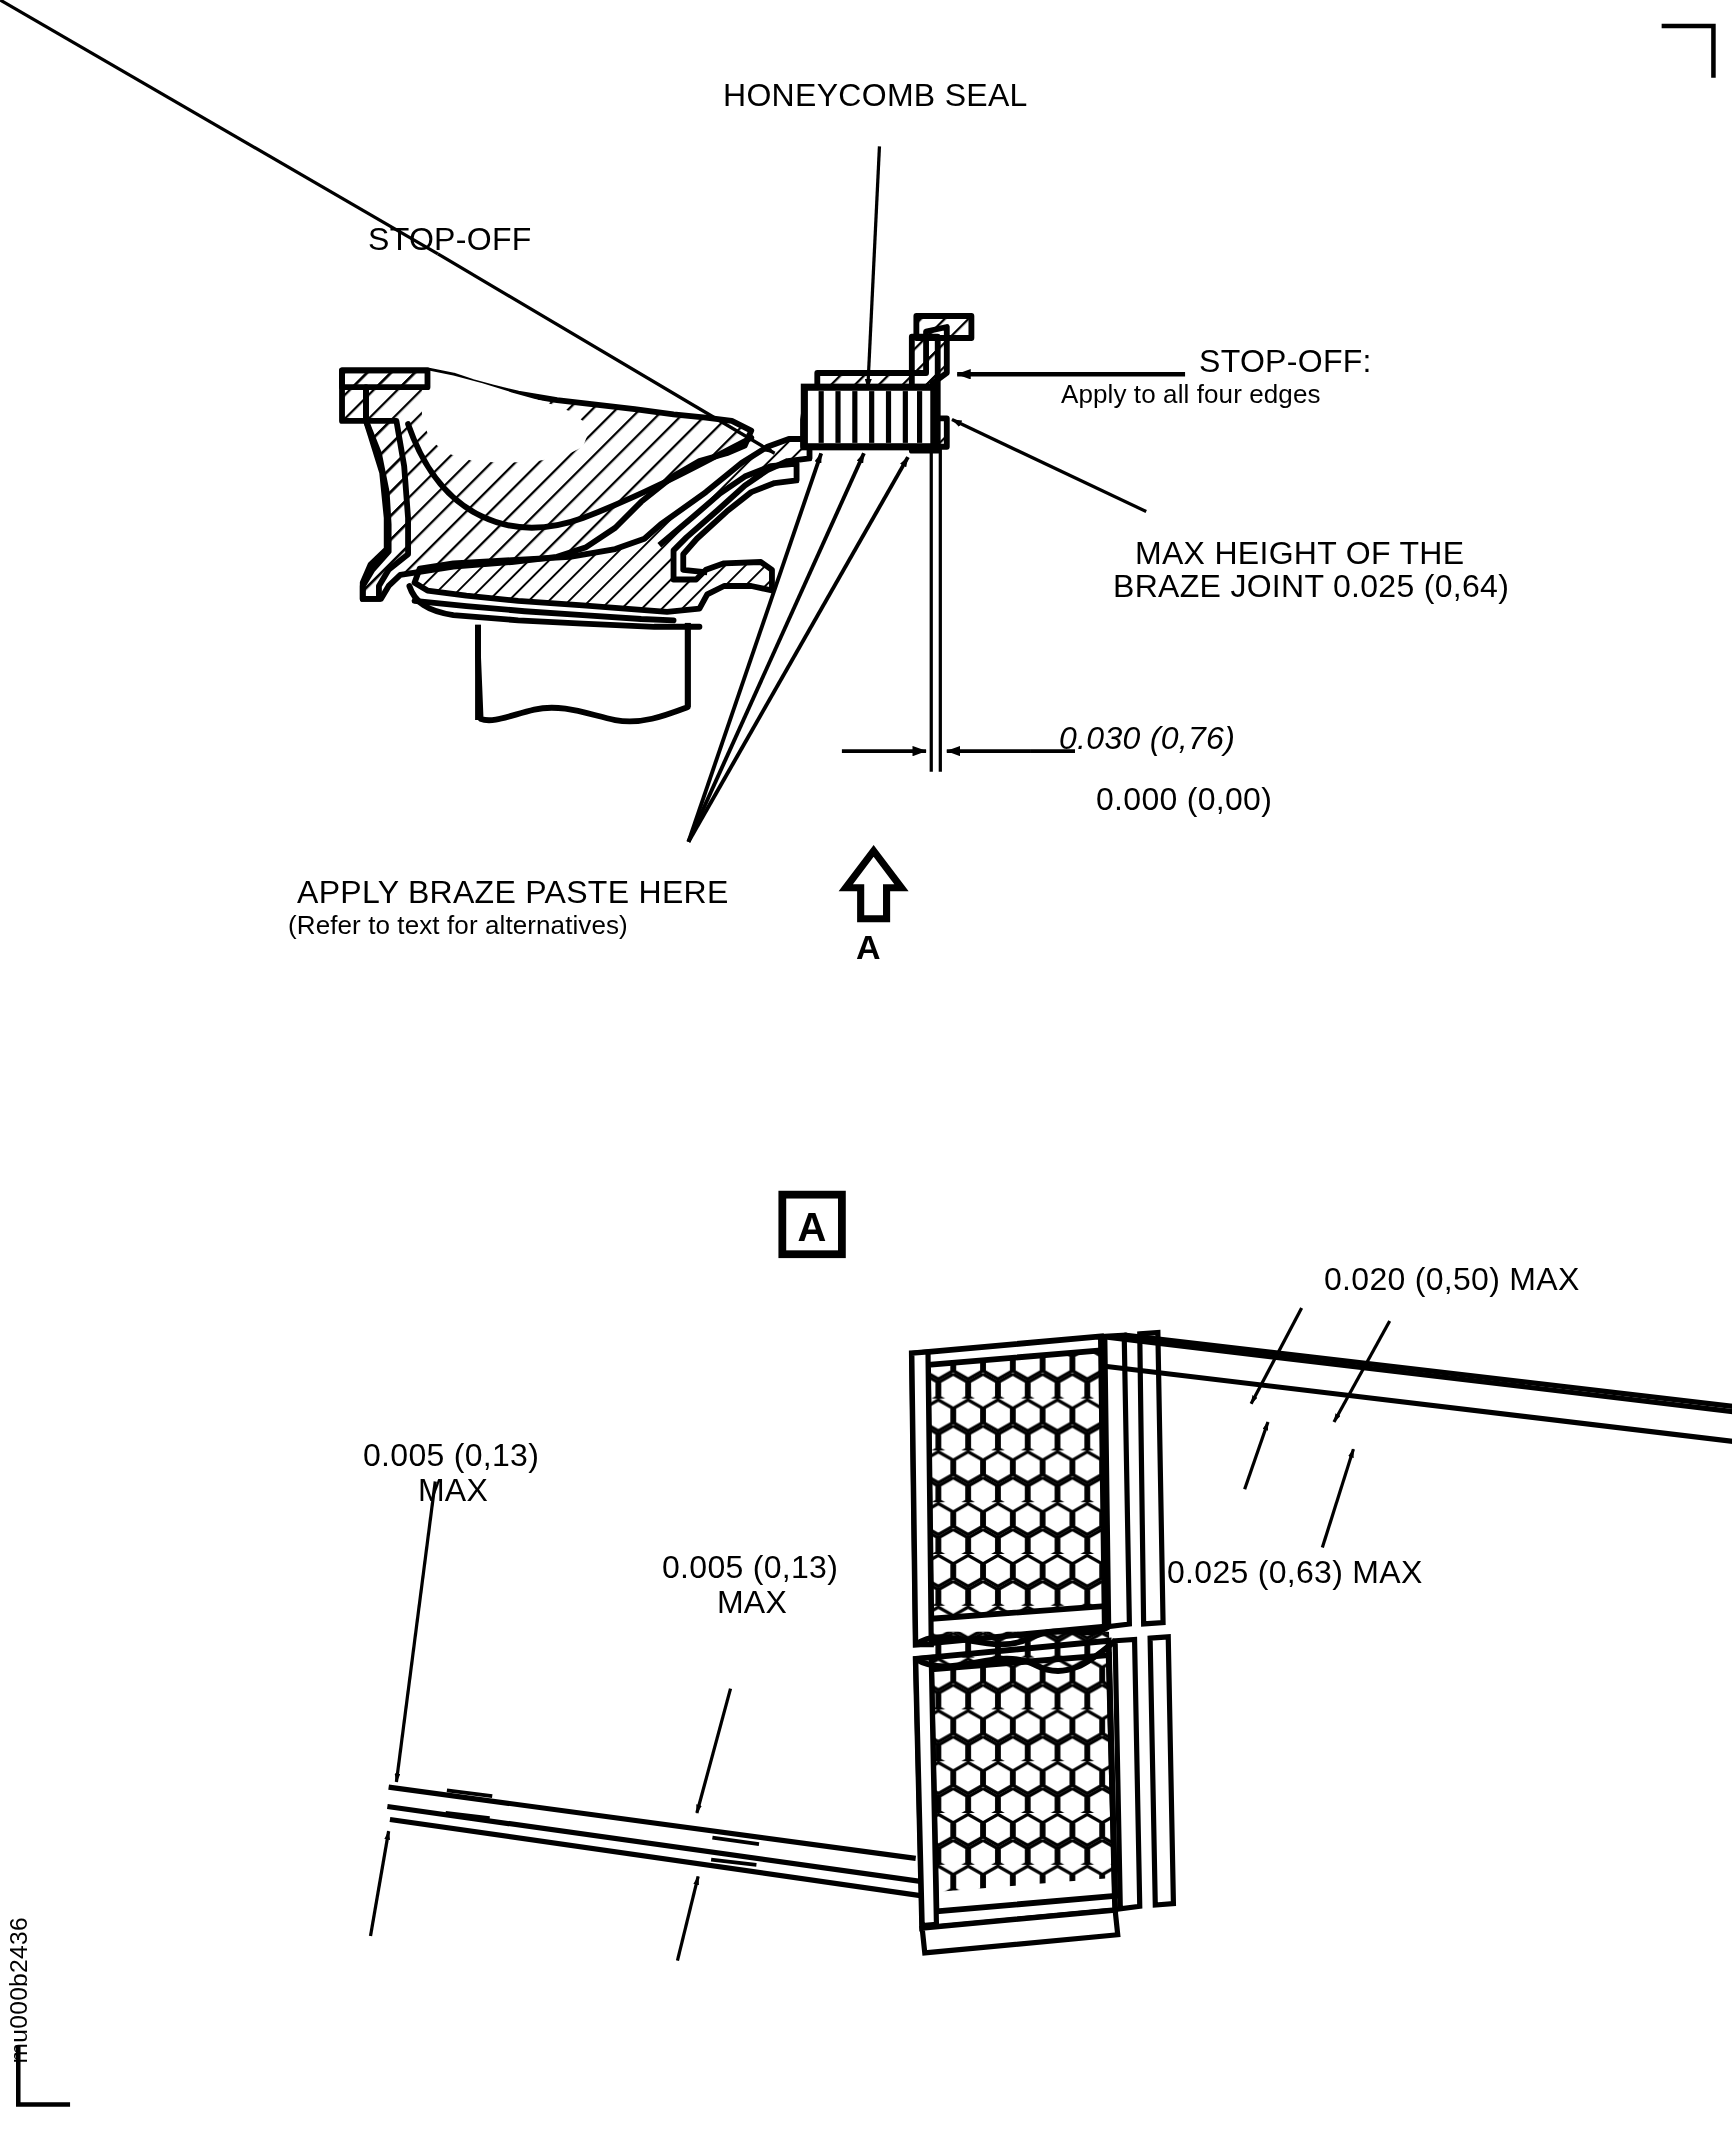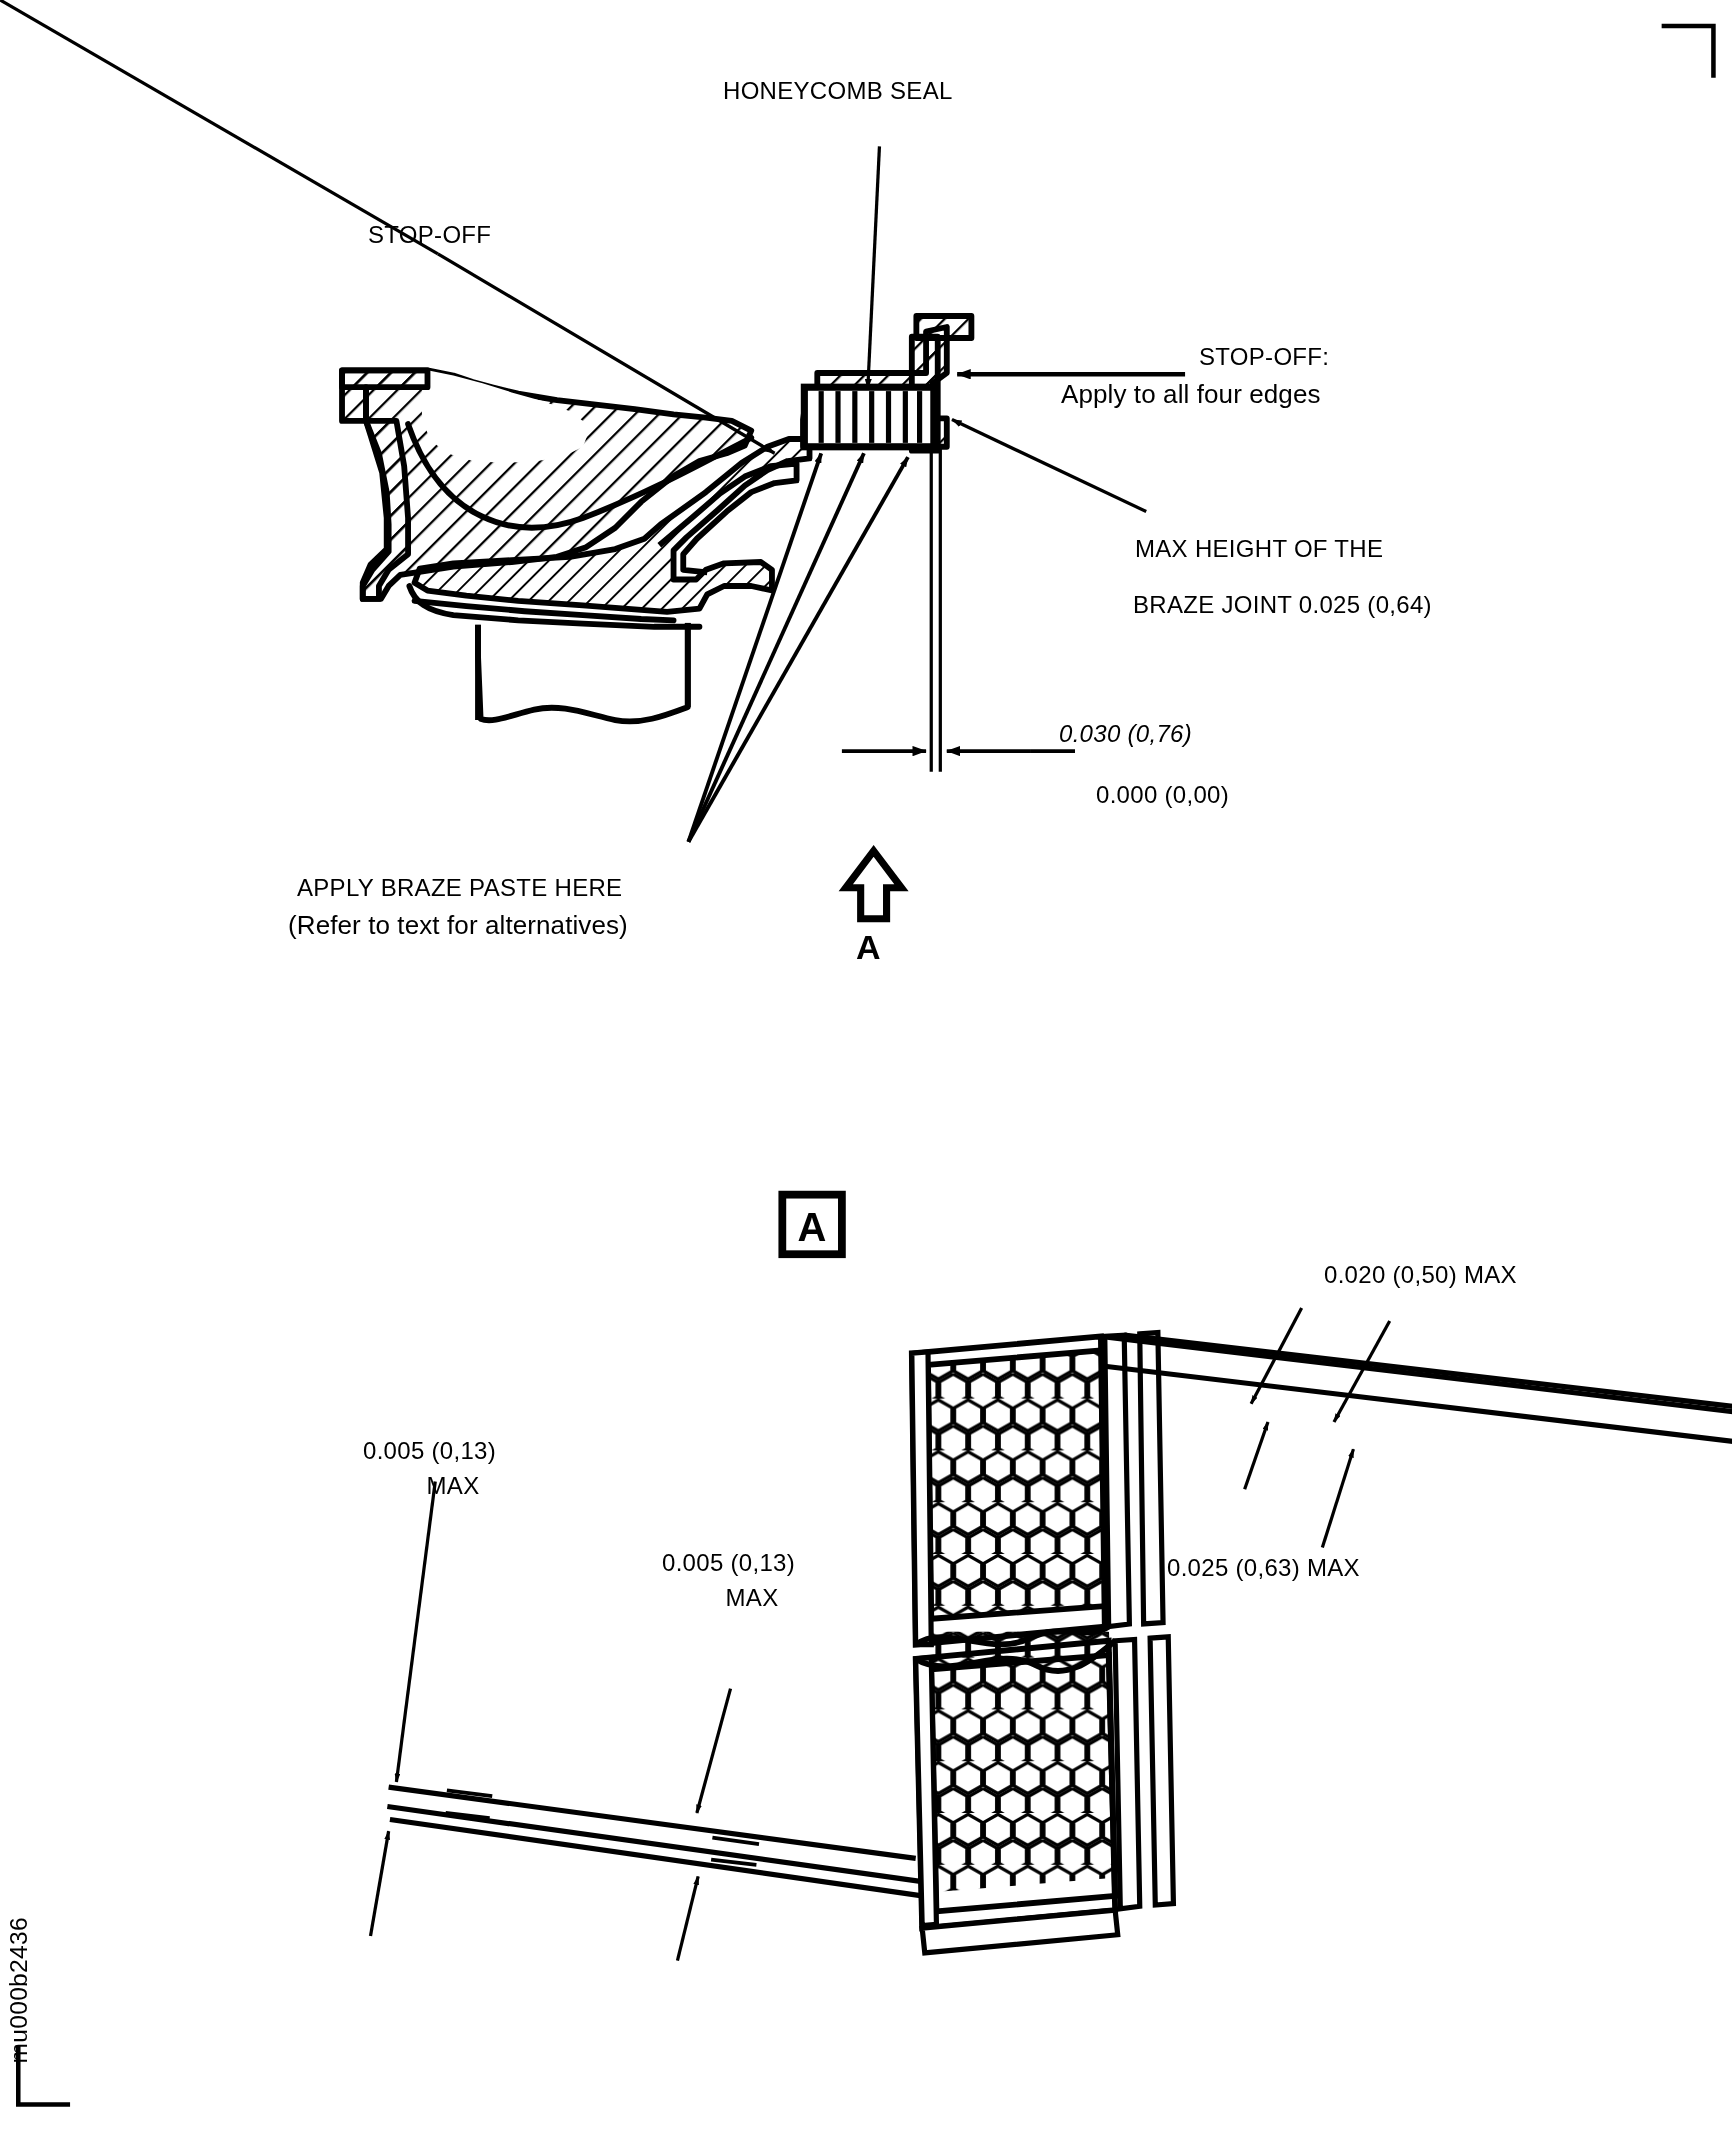--- a/index.html
+++ b/index.html
@@ -27,21 +27,21 @@
     width: 1733px;
     height: 2129px;
   }
   .lbl {
     position: absolute;
     white-space: pre;
     font-family: "Liberation Sans", sans-serif;
     color: #000;
     line-height: 1.22;
   }
-  .t-cap  { font-size: 24px; letter-spacing: 0.3px; }
+  .t-cap  { font-size: 32px; letter-spacing: 0.3px; }
   .t-mix  { font-size: 26px; letter-spacing: 0.1px; }
   .t-bold { font-size: 34px; font-weight: bold; }
   .t-note { font-size: 26px; letter-spacing: 0.1px; }
   .ctr { text-align: center; }
 
   .vert-id {
     position: absolute;
     left: 5.2px;
     top: 1917px;
     font-size: 24.6px;
@@ -359,21 +359,21 @@
   </svg>
 
   <div class="lbl t-cap" style="left:723px; top:76px;">HONEYCOMB SEAL</div>
 
   <div class="lbl t-cap" style="left:368px; top:220px;">STOP-OFF</div>
 
   <div class="lbl t-cap" style="left:1199px; top:342px;">STOP-OFF:</div>
   <div class="lbl t-mix" style="left:1061px; top:379px;">Apply to all four edges</div>
 
   <div class="lbl t-cap" style="left:1135px; top:534px;">MAX HEIGHT OF THE</div>
-  <div class="lbl t-cap" style="left:1113px; top:590px;margin-left:20px;">BRAZE JOINT 0.025 (0,64)</div>
+  <div class="lbl t-cap" style="left:1113px; top:567px;">BRAZE JOINT 0.025 (0,64)</div>
 
   <div class="lbl t-cap" style="left:1059px; top:719px;font-style:italic;">0.030 (0,76)</div>
   <div class="lbl t-cap" style="left:1096px; top:780px;text-align:right;">0.000 (0,00)</div>
 
   <div class="lbl t-cap" style="left:297px; top:873px;">APPLY BRAZE PASTE HERE</div>
   <div class="lbl t-mix" style="left:288px; top:910px;">(Refer to text for alternatives)</div>
 
   <div class="lbl t-bold" style="left:856px; top:927px;">A</div>
 
   <div class="lbl t-bold ctr" style="left:782px; top:1199px; width:60px; font-size:40px; line-height:56px;">A</div>

